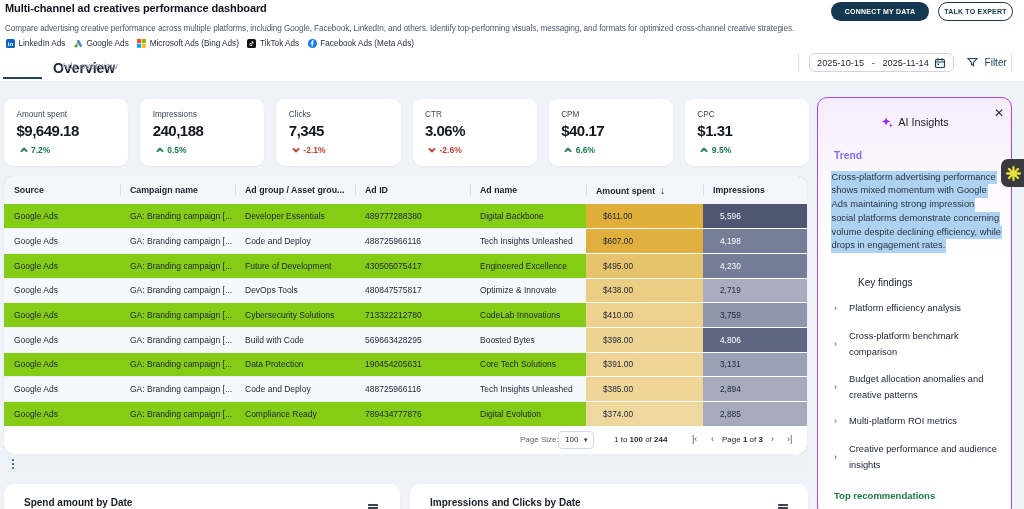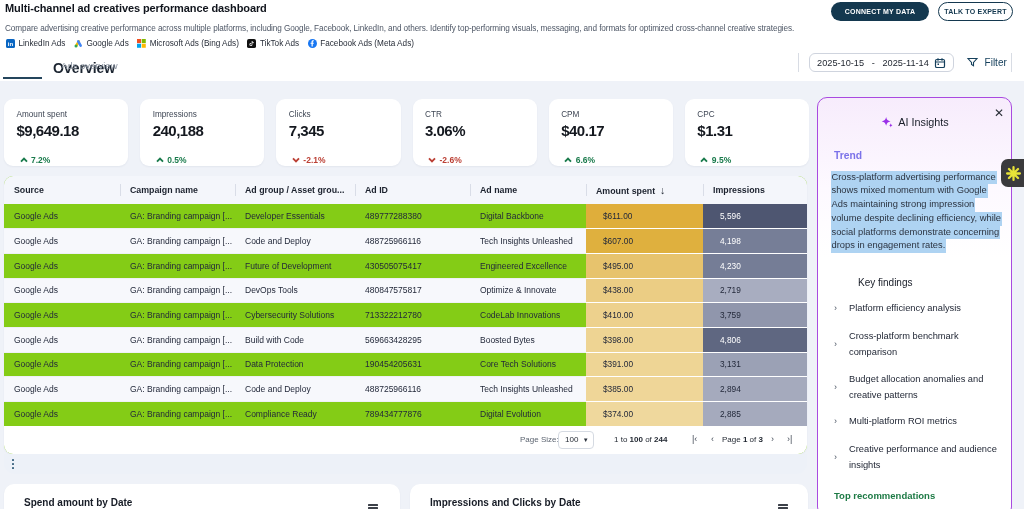--- a/index.html
+++ b/index.html
@@ -17,21 +17,21 @@
 .tab1 { position:absolute; left:5px; top:60px; font-size:14px; font-weight:bold; color:#1b2430;margin-left:48px; }
 .tab2 { position:absolute; left:61px; top:60px; font-size:9.5px; color:#8a93a0; }
 .tabline { position:absolute; left:3px; top:77px; width:39px; height:1.9px; background:#24455c; }
 .vdiv { position:absolute; width:1px; background:#d8dce4; }
 .datebox { position:absolute; left:809px; top:53px; width:145px; height:19px; border:1px solid #cfd4de; border-radius:6px; background:#fff; font-size:9.2px; color:#1c222c; display:flex; align-items:center; justify-content:center; white-space:nowrap; }
 .filter { position:absolute; left:966px; top:56px; font-size:10px; color:#16405c; display:flex; align-items:center; }
 .content-row { position:absolute; left:4px; top:99px; width:805px; height:67px; display:flex; gap:12px; }
 .kpi { flex:1; background:#fff; border-radius:9px; box-shadow:0 1px 2px rgba(40,50,80,0.06); padding:10px 0 0 12.5px; }
 .kpi .lbl { font-size:8.2px; line-height:12px; color:#3e4654; }
 .kpi .val { font-size:15px; line-height:17px; font-weight:bold; color:#14181f; margin-top:1px; letter-spacing:-0.5px; }
-.kpi .delta { font-size:8.5px; margin-top:16px; padding-left:3px; display:flex; align-items:center; font-weight:bold;}
+.kpi .delta { font-size:8.5px; margin-top:6px; padding-left:3px; display:flex; align-items:center; font-weight:bold;}
 .green { color:#197a4b; }
 .red { color:#bb3f34; }
 
 .tablecard { position:absolute; left:4px; top:176px; width:803px; height:278px; background:#84cc16; border-radius:9px; box-shadow:0 1px 2px rgba(40,50,80,0.06); overflow:hidden; }
 table { border-collapse:collapse; table-layout:fixed; width:803px; font-size:8.5px; }
 th { background:#f4f6fb; font-weight:bold; color:#1c222e; text-align:left; height:28px; padding:0 0 0 10px; font-size:8.8px; position:relative; white-space:nowrap; overflow:hidden;}
 th .sep { position:absolute; left:0; top:8px; height:12px; width:1px; background:#d9dde7; }
 td { height:24.7px; padding:0 0 0 10px; color:#23293a; border-bottom:1px solid #eef0f6; white-space:nowrap; overflow:hidden; }
 tr.even td { background:#f7f8fc; }
 td.heat { padding:0; border-bottom:1px solid #fff; }
@@ -328,22 +328,22 @@
     <div class="close">✕</div>
     <div class="hdr"><svg width="14" height="14" viewBox="0 0 24 24" style="vertical-align:-3px; margin-right:4px;">
           <path d="M10.5 3.5 C11.3 8.1 13.4 10.2 18 11 C13.4 11.8 11.3 13.9 10.5 18.5 C9.7 13.9 7.6 11.8 3 11 C7.6 10.2 9.7 8.1 10.5 3.5 Z" fill="#9a30e8"></path>
           <path d="M18.5 14 C18.9 16.3 19.9 17.3 22 17.7 C19.9 18.1 18.9 19.1 18.5 21.4 C18.1 19.1 17.1 18.1 15 17.7 C17.1 17.3 18.1 16.3 18.5 14 Z" fill="#9a30e8"></path>
         </svg>AI Insights</div>
     <div class="trend">Trend</div>
     <div class="para">
         <div>Cross-platform advertising performance</div>
         <div>shows mixed momentum with Google</div>
         <div>Ads maintaining strong impression</div>
+        <div>social platforms demonstrate concerning</div>
         <div>volume despite declining efficiency, while</div>
-        <div>social platforms demonstrate concerning</div>
         <div>drops in engagement rates.</div>
       </div>
     <div class="kf">Key findings</div>
     <div class="item" style="top:203px;">
         <span class="ch">›</span>
         <span>Platform efficiency analysis</span>
       </div>
     <div class="item" style="top:231px;">
         <span class="ch">›</span>
         <span>Cross-platform benchmark comparison</span>

